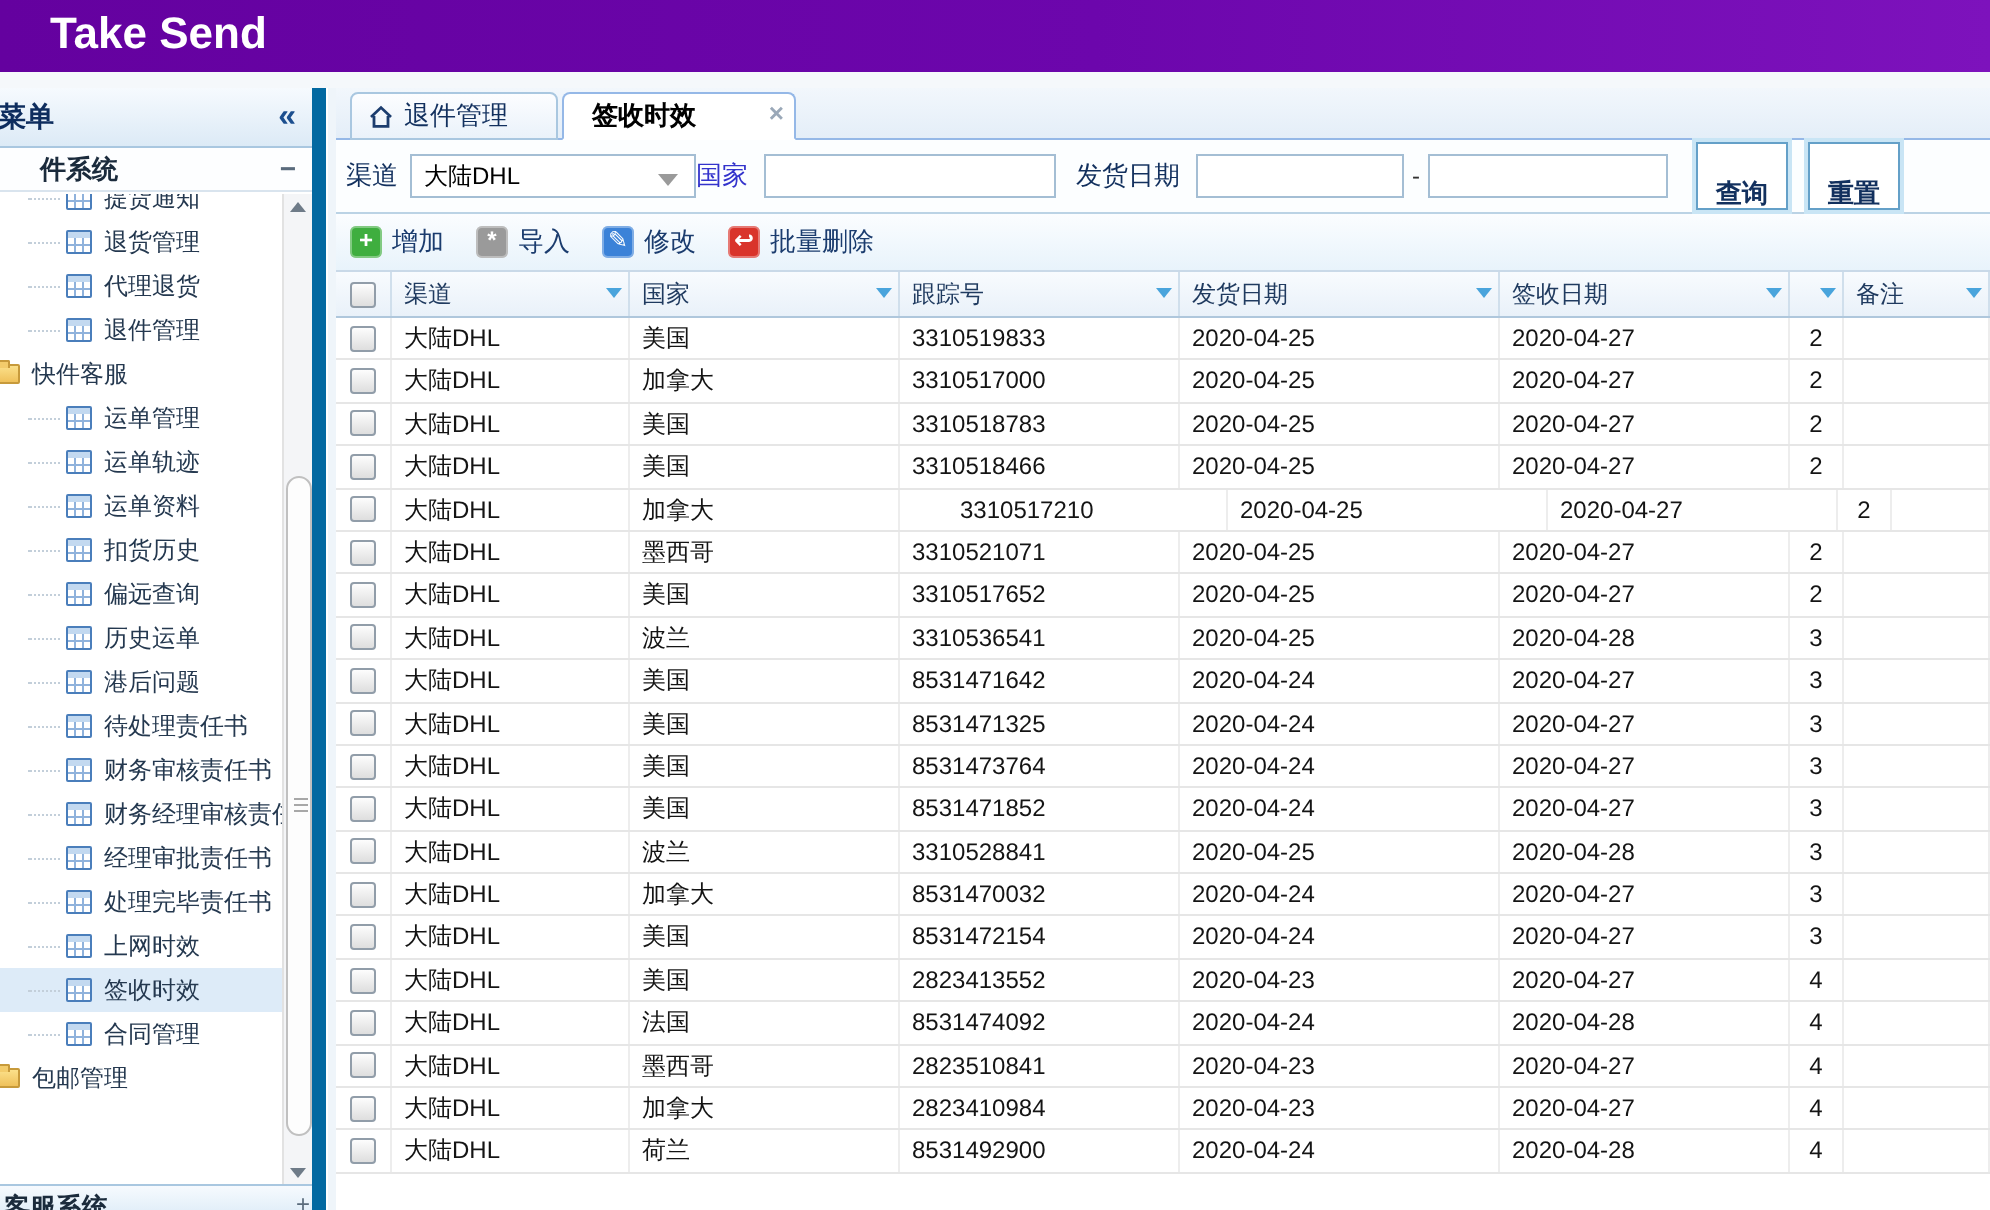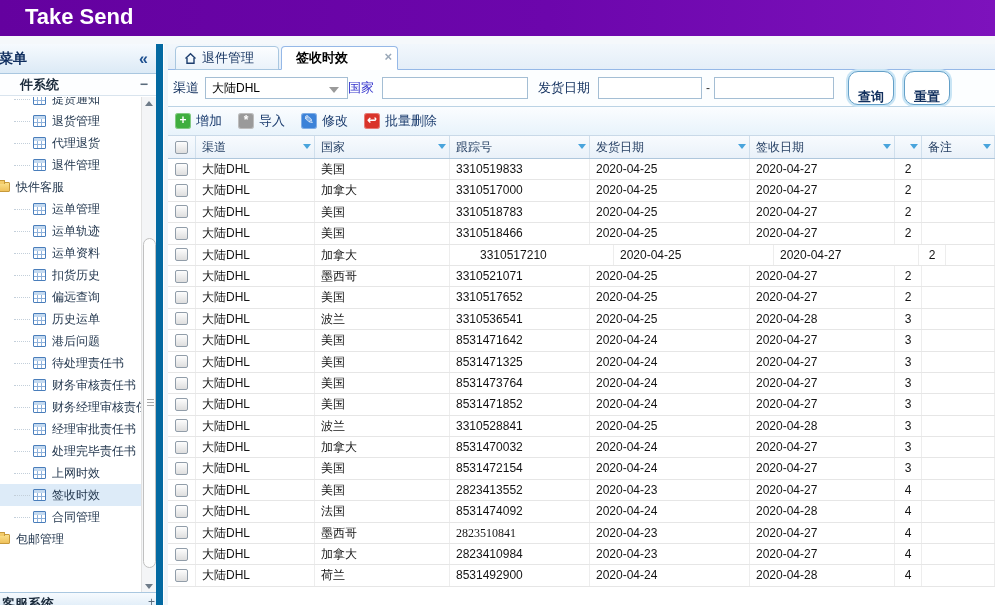--- a/index.html
+++ b/index.html
@@ -78,21 +78,21 @@
   .combo { position:relative; width:143px; height:22px; border:1px solid #A4BED4; background:#fff; margin-left:6px; cursor:pointer; }
   .combo .val { line-height:20px; padding-left:6px; font-size:12px; color:#000; }
   .combo .darr { position:absolute; right:8px; top:9px; width:0; height:0;
     border-left:5px solid transparent; border-right:5px solid transparent; border-top:6px solid #9A9A9A; }
   .txt { height:22px; border:1px solid #A4BED4; background:#fff; font-size:12px; padding:0 5px;
     font-family:"Liberation Sans","DejaVu Sans",sans-serif; }
   #f-country { width:146px; margin-left:8px; }
   #f-date1 { width:104px; margin-left:8px; }
   #f-date2 { width:120px; }
   .dash { margin:0 4px; color:#333; }
-  .btn { height:14px; padding:16px 9px; margin-left:14px; background:#fff; border:1px solid #64A0C8; border-radius:10px;
+  .btn { height:14px; padding:16px 9px; margin-left:14px; background:#fff; border:1px solid #64A0C8; border-radius:0;
     box-shadow:0 0 0 2px #C9E5F5; font-size:13px; font-weight:bold; color:#12305E; cursor:pointer;
     font-family:"Liberation Sans","DejaVu Sans",sans-serif; }
   .btn + .btn { margin-left:10px; }
 
   #toolbar { position:absolute; left:168px; top:107px; width:827px; height:29px;
     background:linear-gradient(#FBFDFF,#E8F3FB); border-bottom:1px solid #C9D9E8;
     display:flex; align-items:center; padding-left:7px; }
   .tbtn { display:flex; align-items:center; margin-right:16px; cursor:pointer; color:#1B3C6E; font-size:13px; }
   .tbtn .ic { width:16px; height:16px; border-radius:3px; margin-right:5px; color:#fff; font-size:12px; font-weight:bold;
     text-align:center; line-height:15px; box-shadow:inset 0 0 0 1px rgba(255,255,255,.35); }
@@ -435,21 +435,21 @@
         <div class="cell" style="flex: 0 0 145px;">2020-04-28</div>
         <div class="cell center" style="flex: 0 0 27px;">4</div>
         <div class="cell" style="flex: 1 1 0%;"></div>
       </div>
       <div class="grid-row">
         <div class="ckcell" style="flex: 0 0 28px;">
           <span class="ckbox"></span>
         </div>
         <div class="cell" style="flex: 0 0 119px;">大陆DHL</div>
         <div class="cell" style="flex: 0 0 135px;">墨西哥</div>
-        <div class="cell" style="flex: 0 0 140px; font-family: Liberation Serif, serif;">2823510841</div>
+        <div class="cell" style="flex: 0 0 140px;">2823510841</div>
         <div class="cell" style="flex: 0 0 160px;">2020-04-23</div>
         <div class="cell" style="flex: 0 0 145px;">2020-04-27</div>
         <div class="cell center" style="flex: 0 0 27px;">4</div>
         <div class="cell" style="flex: 1 1 0%;"></div>
       </div>
       <div class="grid-row">
         <div class="ckcell" style="flex: 0 0 28px;">
           <span class="ckbox"></span>
         </div>
         <div class="cell" style="flex: 0 0 119px;">大陆DHL</div>

